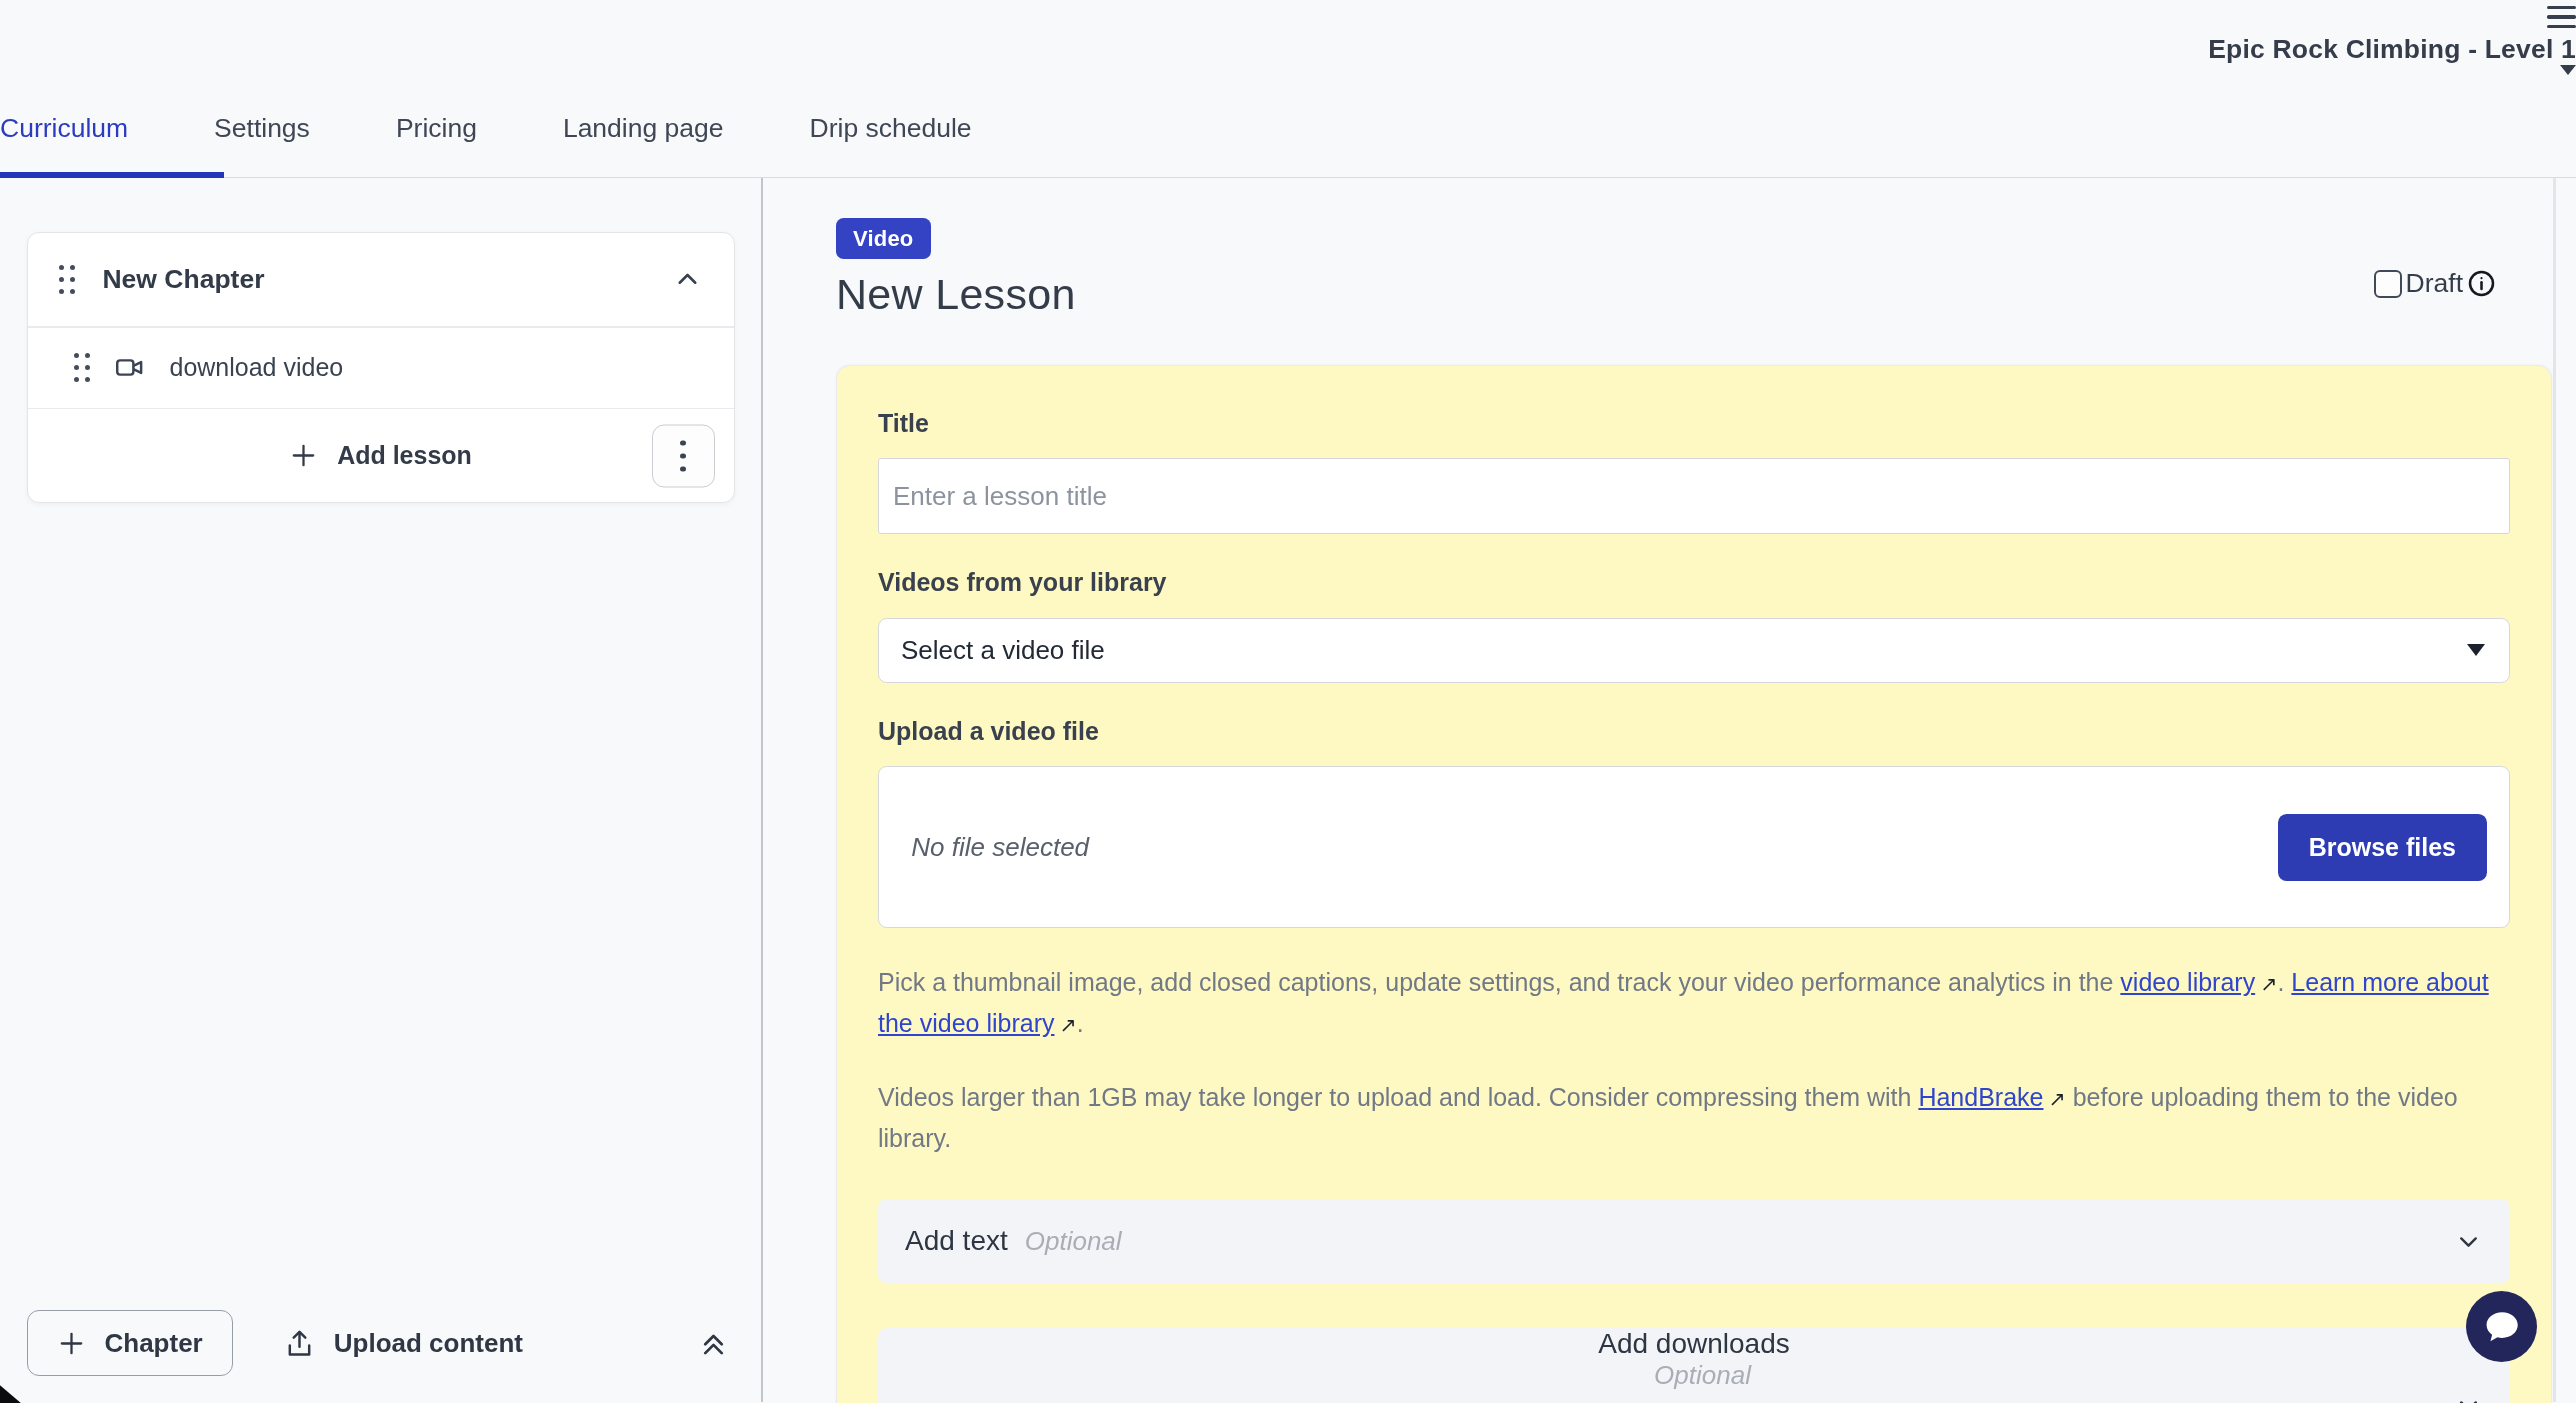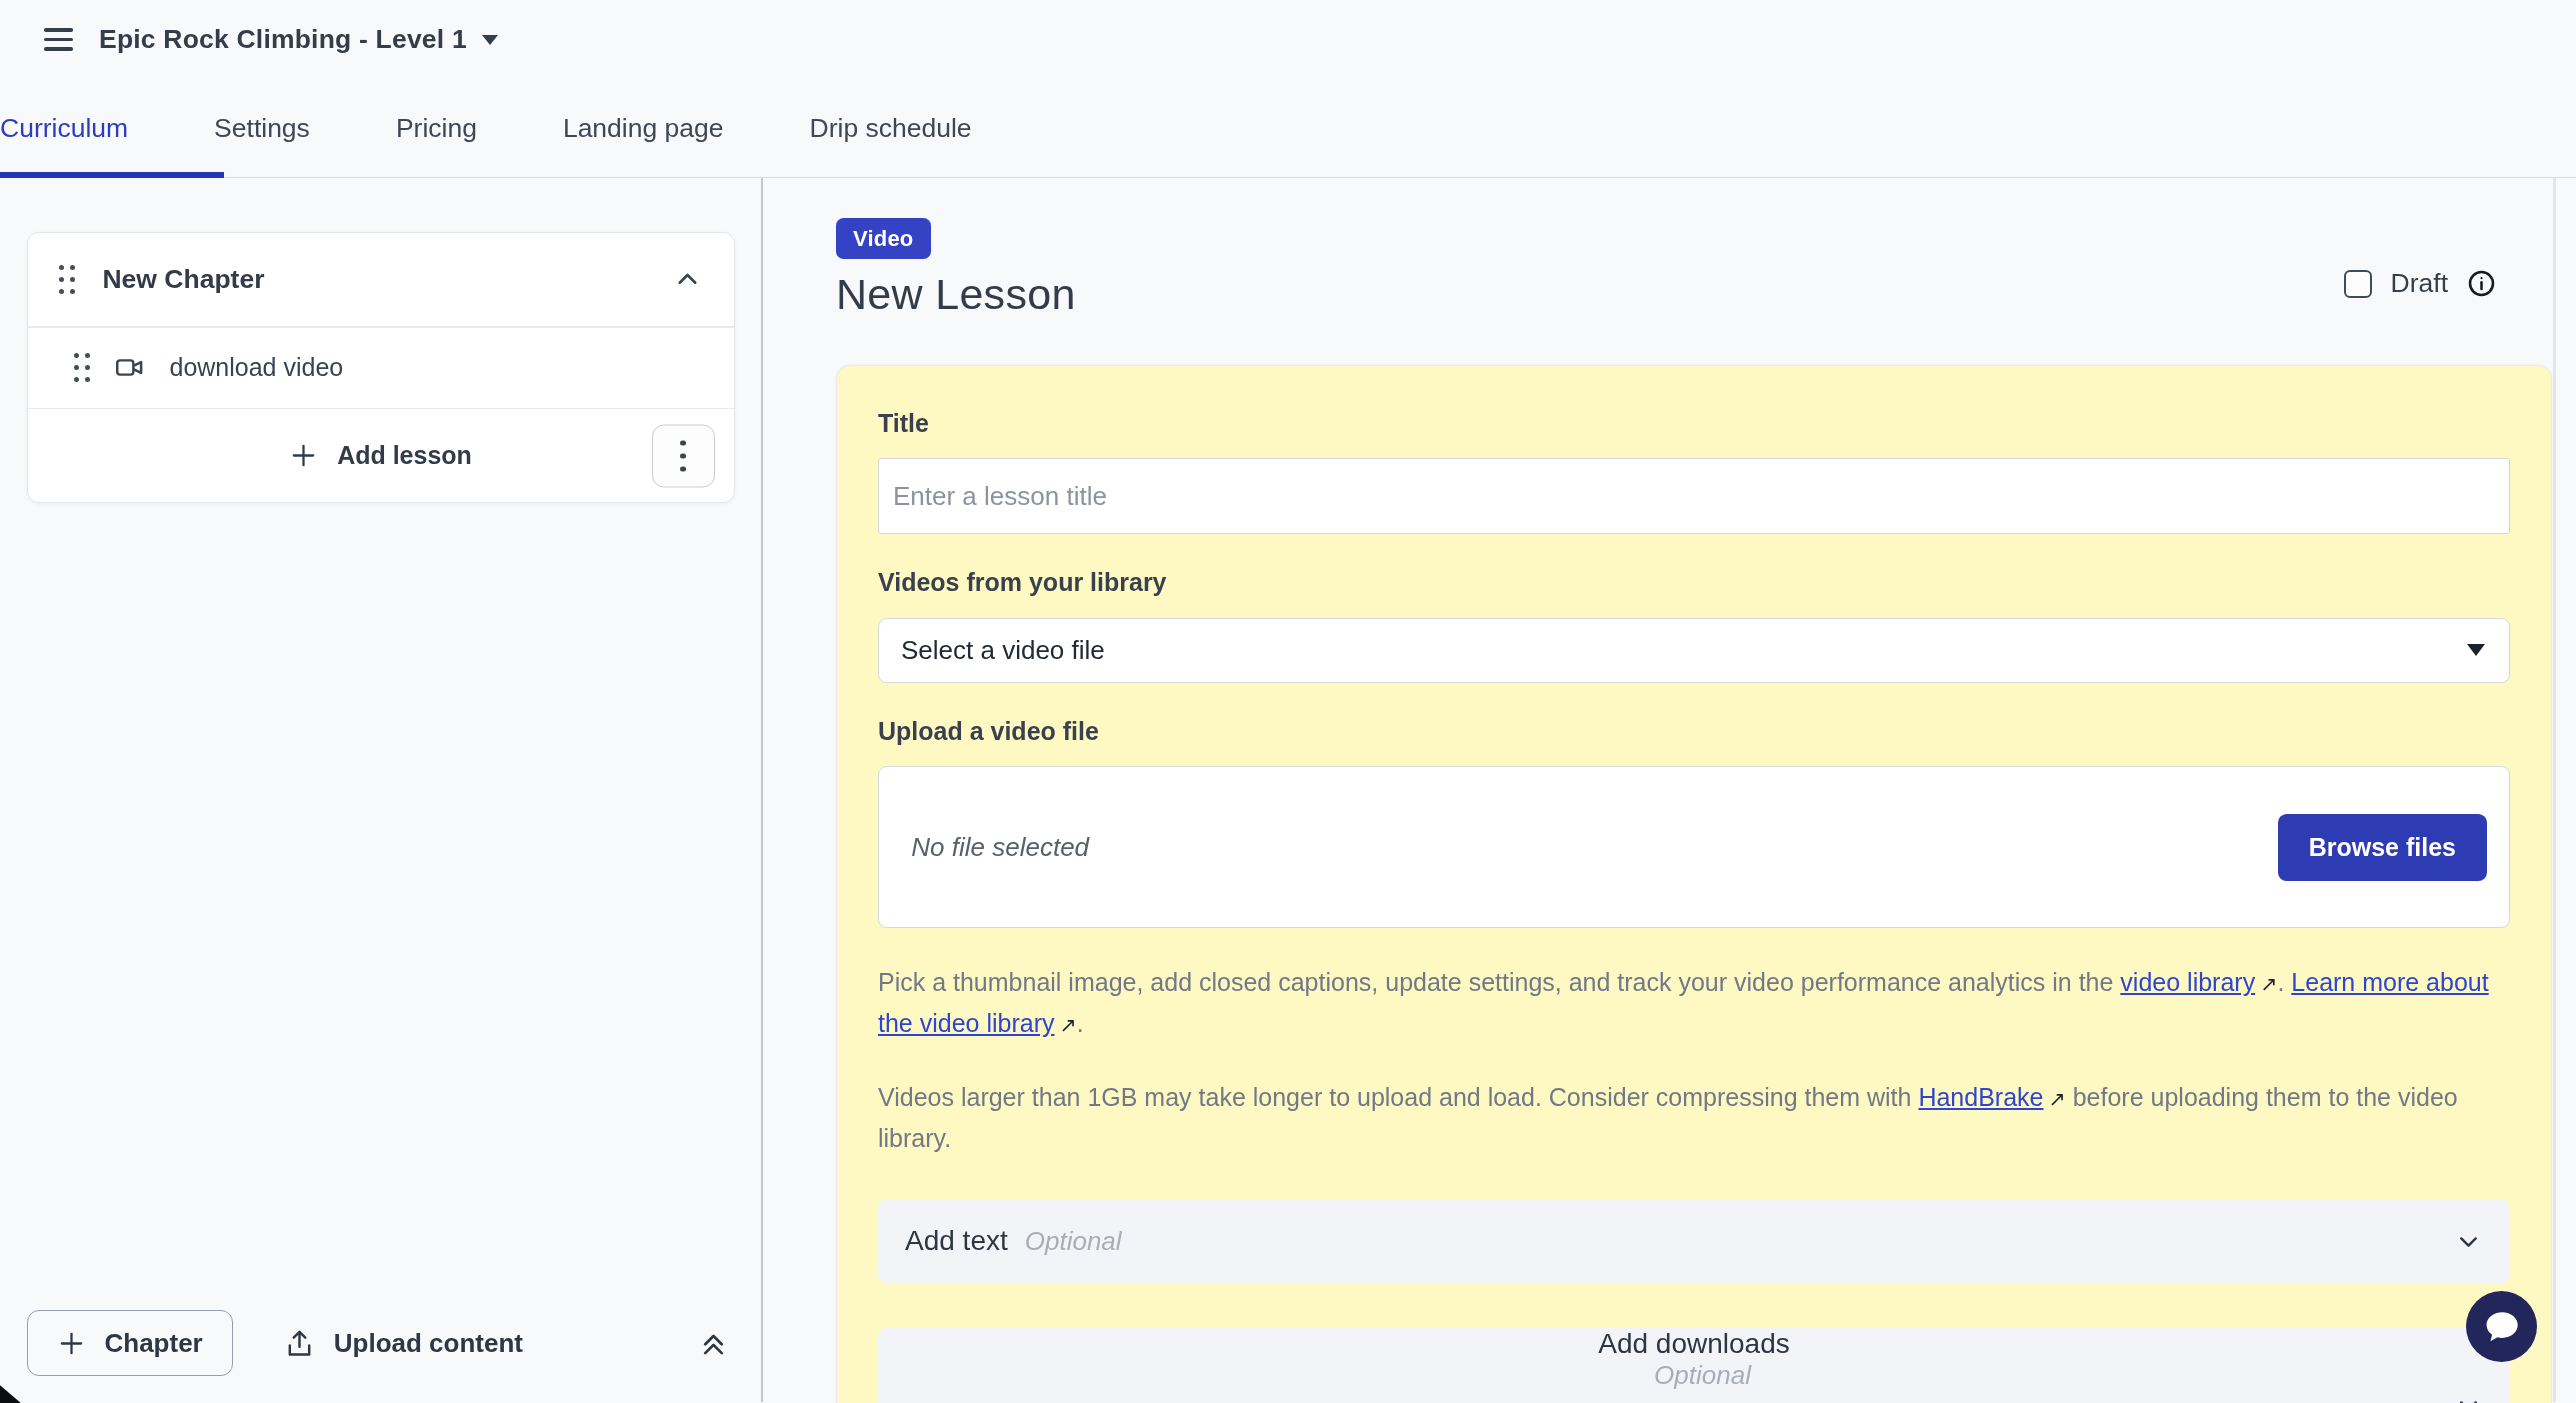--- a/index.html
+++ b/index.html
@@ -7,21 +7,21 @@
   body {
     font-family:"Liberation Sans", sans-serif;
     background:#f8f9fb;
     color:#39414f;
     overflow:hidden;
     position:relative;
   }
   svg { display:block; }
 
   
-  .topbar { height:79px; display:flex; align-items:center; padding-left:44px; }
+  .topbar { height:79px; display:flex; align-items:flex-end; padding-left:30px;flex-direction:column; }
   .hamburger { width:29px; cursor:pointer; }
   .hamburger span { display:block; height:3.4px; background:#363e4c; border-radius:1.7px; margin:6px 0; }
   .course-title { margin-left:26px; font-size:26.5px; font-weight:600; color:#353d4b; letter-spacing:0.2px; }
   .title-caret { width:0; height:0; border-left:8.6px solid transparent; border-right:8.6px solid transparent;
     border-top:10.3px solid #353d4b; margin-left:15.4px; }
 
   
   .tabbar { height:99px; border-bottom:1.7px solid #d9dbde; display:flex; align-items:center; position:relative; }
   .tabs { display:flex; align-items:center; gap:86px; }
   .tab { font-size:26.5px; color:#3f4755; cursor:pointer; padding:8.6px 0; }
@@ -59,21 +59,21 @@
   .upload-content { margin-left:51px; display:flex; align-items:center; gap:19px; font-size:26px; font-weight:600; color:#2f3744; cursor:pointer; }
   .collapse-btn { margin-left:auto; cursor:pointer; }
 
   
   .main { flex:1; position:relative; padding:40px 0 0 73px; }
   .main::after { content:""; position:absolute; right:20.5px; top:0; bottom:0; width:2.6px; background:#e3e5e9; }
   .lesson-head { width:1716px; position:relative; }
   .type-badge { display:inline-block; background:#3442c4; color:#fff; font-size:22px; font-weight:600;
     padding:7.7px 17px; border-radius:7.7px; letter-spacing:0.2px; }
   .page-title { font-size:43px; font-weight:500; color:#343c4a; margin-top:10.3px; letter-spacing:0.3px; }
-  .draft-wrap { position:absolute; right:56px; top:50px; display:flex; align-items:center; gap:19px; }
+  .draft-wrap { position:absolute; right:56px; top:50px; display:flex; align-items:center; gap:4px; }
   .draft-checkbox { width:28px; height:28px; border:2.6px solid #414a59; border-radius:6px; background:#fdfdfe; cursor:pointer; }
   .draft-label { font-size:26.5px; color:#353d4b; }
 
   .form-card { width:1716px; margin-top:46px; background:#fef9c3; border:1.7px solid #e9ebee; border-radius:13.7px;
     box-shadow:0 0.9px 3.4px rgba(16,24,40,.05); padding:43px 41px 12px 41px; }
   .field-label { font-size:25px; font-weight:600; color:#39414f; margin-bottom:20.5px; }
   .text-input { width:100%; height:76px; border:1.7px solid #d5d7dc; border-radius:3px; font-size:26px;
     font-family:"Liberation Sans", sans-serif; color:#39414f; padding:0 14px; background:#fff; outline:none; }
   .text-input::placeholder { color:#8d939e; }
   .mt-40 { margin-top:34px; }

